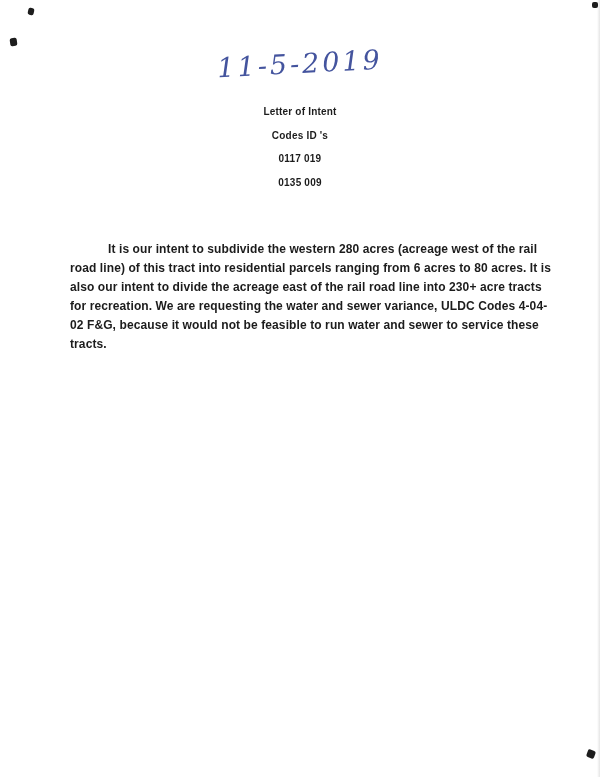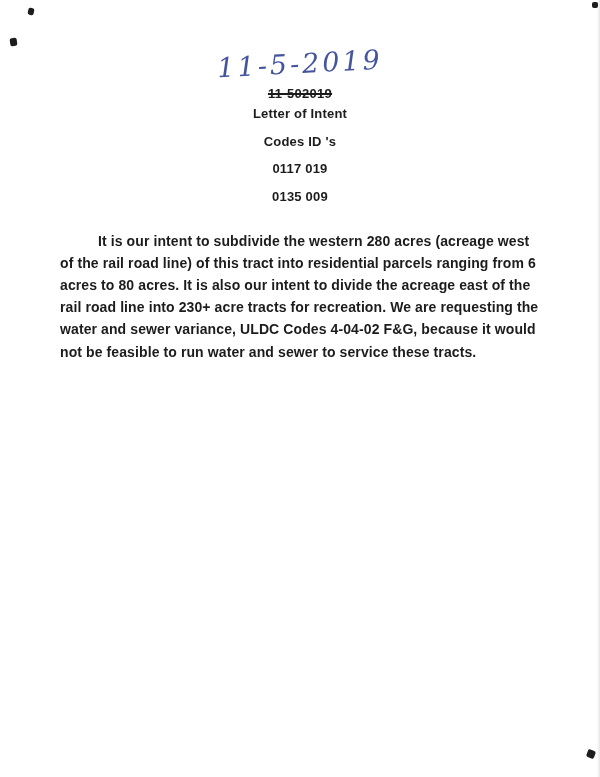--- a/index.html
+++ b/index.html
@@ -52,54 +52,53 @@
   }
   .headings {
     position: absolute;
     top: 106px;
     left: 0;
     width: 100%;
   }
   .heading {
     text-align: center;
     font-weight: 700;
-    font-size: 13px;
+    font-size: 10px;
     margin: 0 0 12.5px 0;
     letter-spacing: 0.2px;
   }
   .body-paragraph {
     position: absolute;
     top: 230px;
     left: 60px;
     width: 484px;
     font-weight: 700;
-    font-size: 14px;
+    font-size: 12px;
     line-height: 1.58;
     text-indent: 38px;
-    margin: 0;
+    margin: 10px;
     letter-spacing: 0.1px;
   }
   .speck {
     position: absolute;
     background: #1d1d1d;
     border-radius: 2px;
   }
   .speck-a { top: 8px;   left: 28px;  width: 6px; height: 7px; transform: rotate(12deg); }
   .speck-b { top: 38px;  left: 10px;  width: 7px; height: 8px; transform: rotate(-8deg); }
   .speck-c { top: 2px;   left: 592px; width: 6px; height: 6px; }
   .speck-d { top: 750px; left: 587px; width: 8px; height: 8px; transform: rotate(20deg); }
 </style>
 </head>
 <body>
 
 <div class="page">
 
   <div class="handwritten">11-5-2019</div>
 
-  <div class="struck-date">11-502019</div>
 
   <div class="headings">
     <div class="heading">Letter of Intent</div>
     <div class="heading">Codes ID 's</div>
     <div class="heading">0117 019</div>
     <div class="heading">0135 009</div>
   </div>
 
   <p class="body-paragraph">It is our intent to subdivide the western 280 acres (acreage west of the rail road line) of this tract into residential parcels ranging from 6 acres to 80 acres. It is also our intent to divide the acreage east of the rail road line into 230+ acre tracts for recreation. We are requesting the water and sewer variance, ULDC Codes 4-04-02 F&amp;G, because it would not be feasible to run water and sewer to service these tracts.</p>
 

